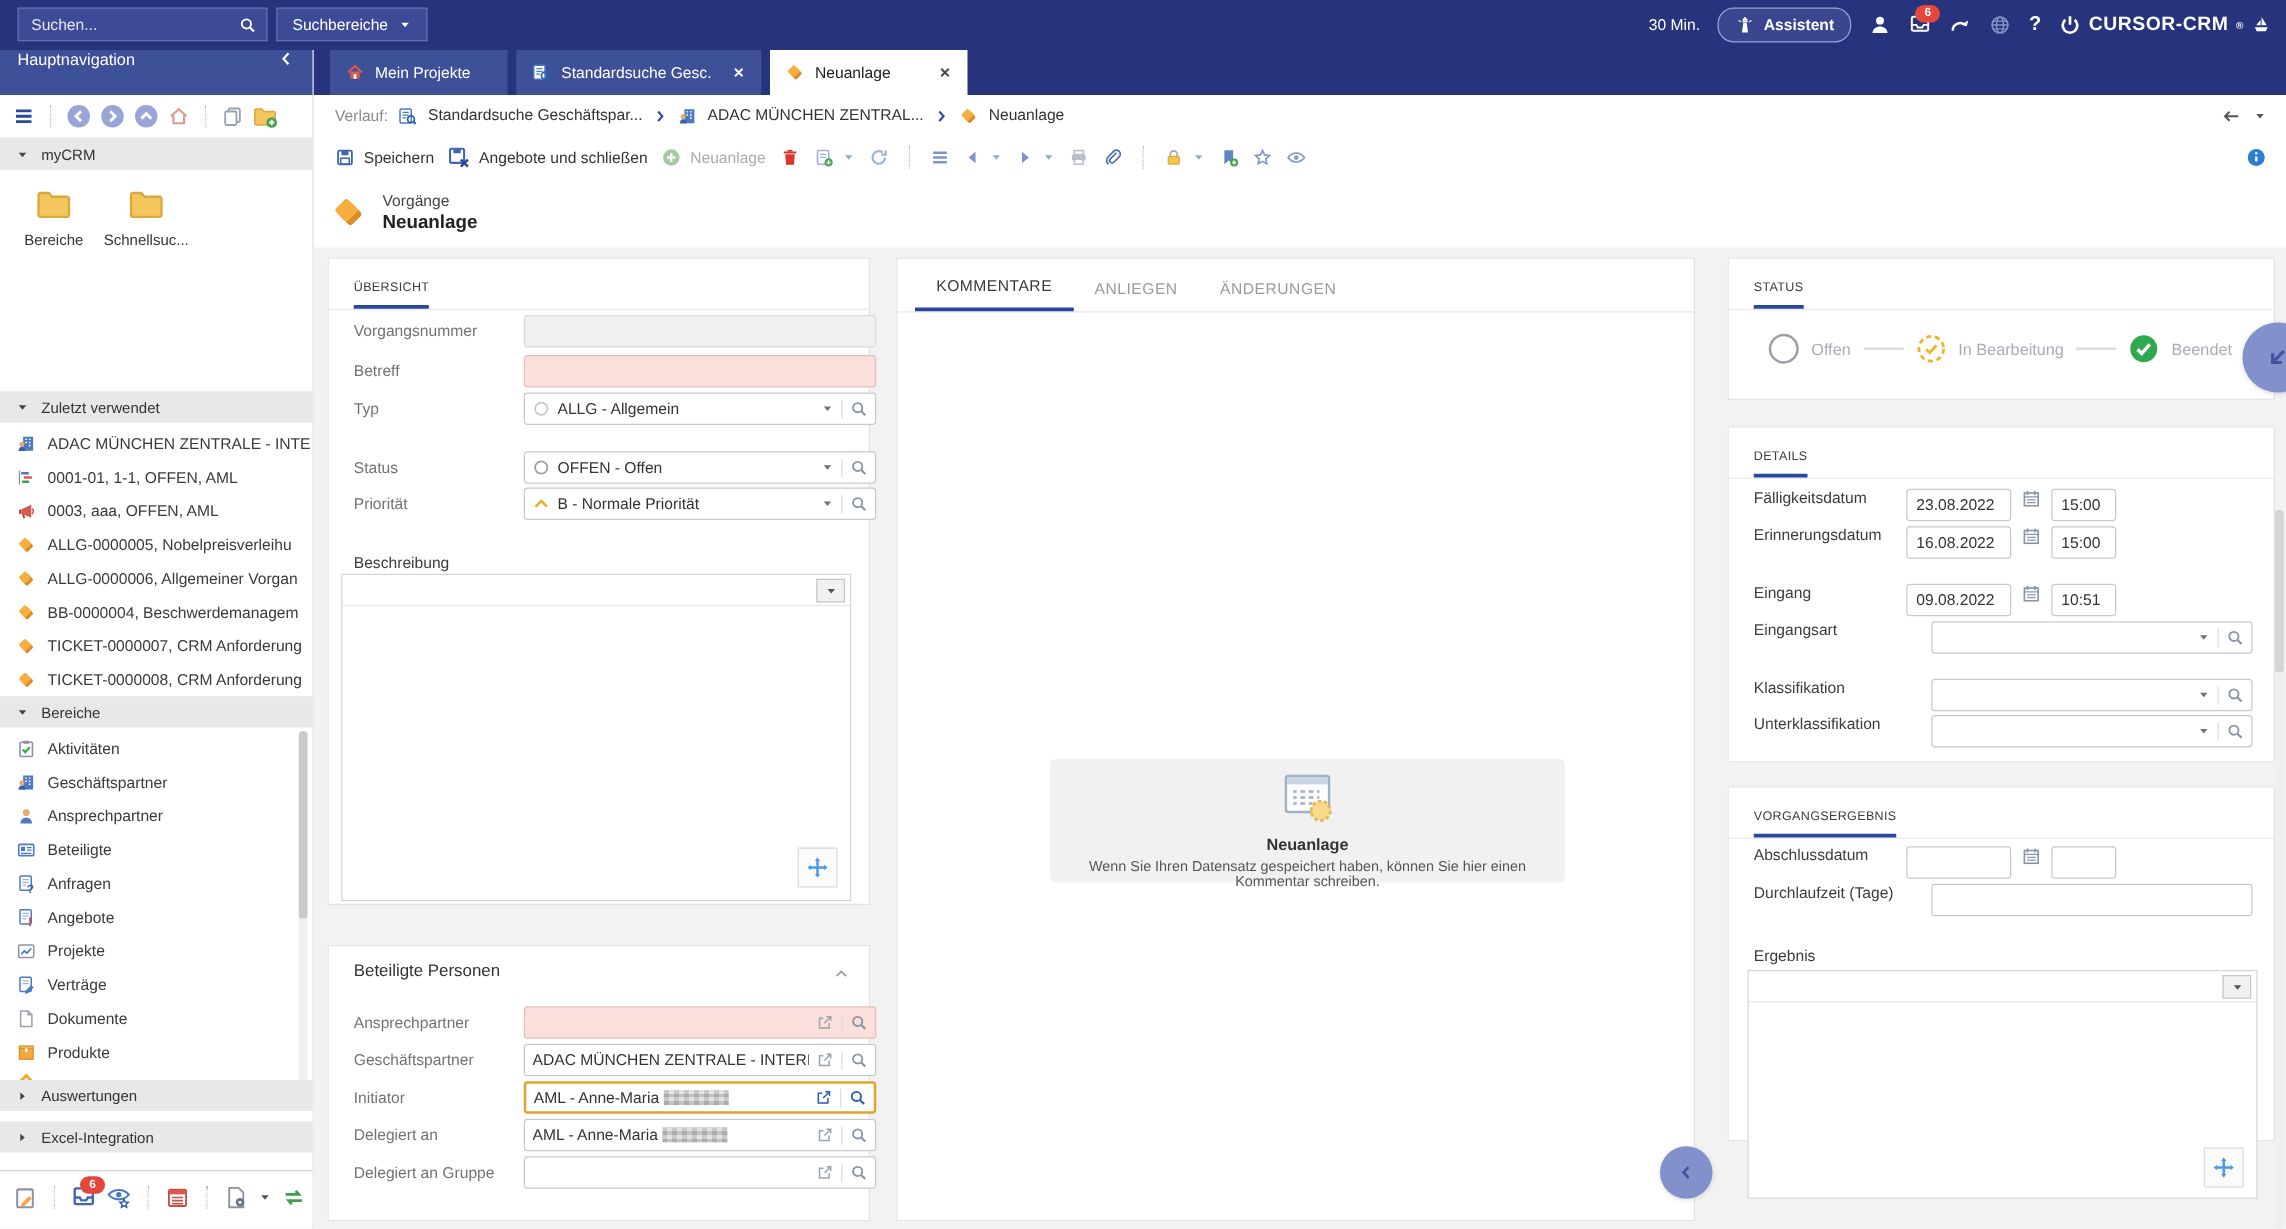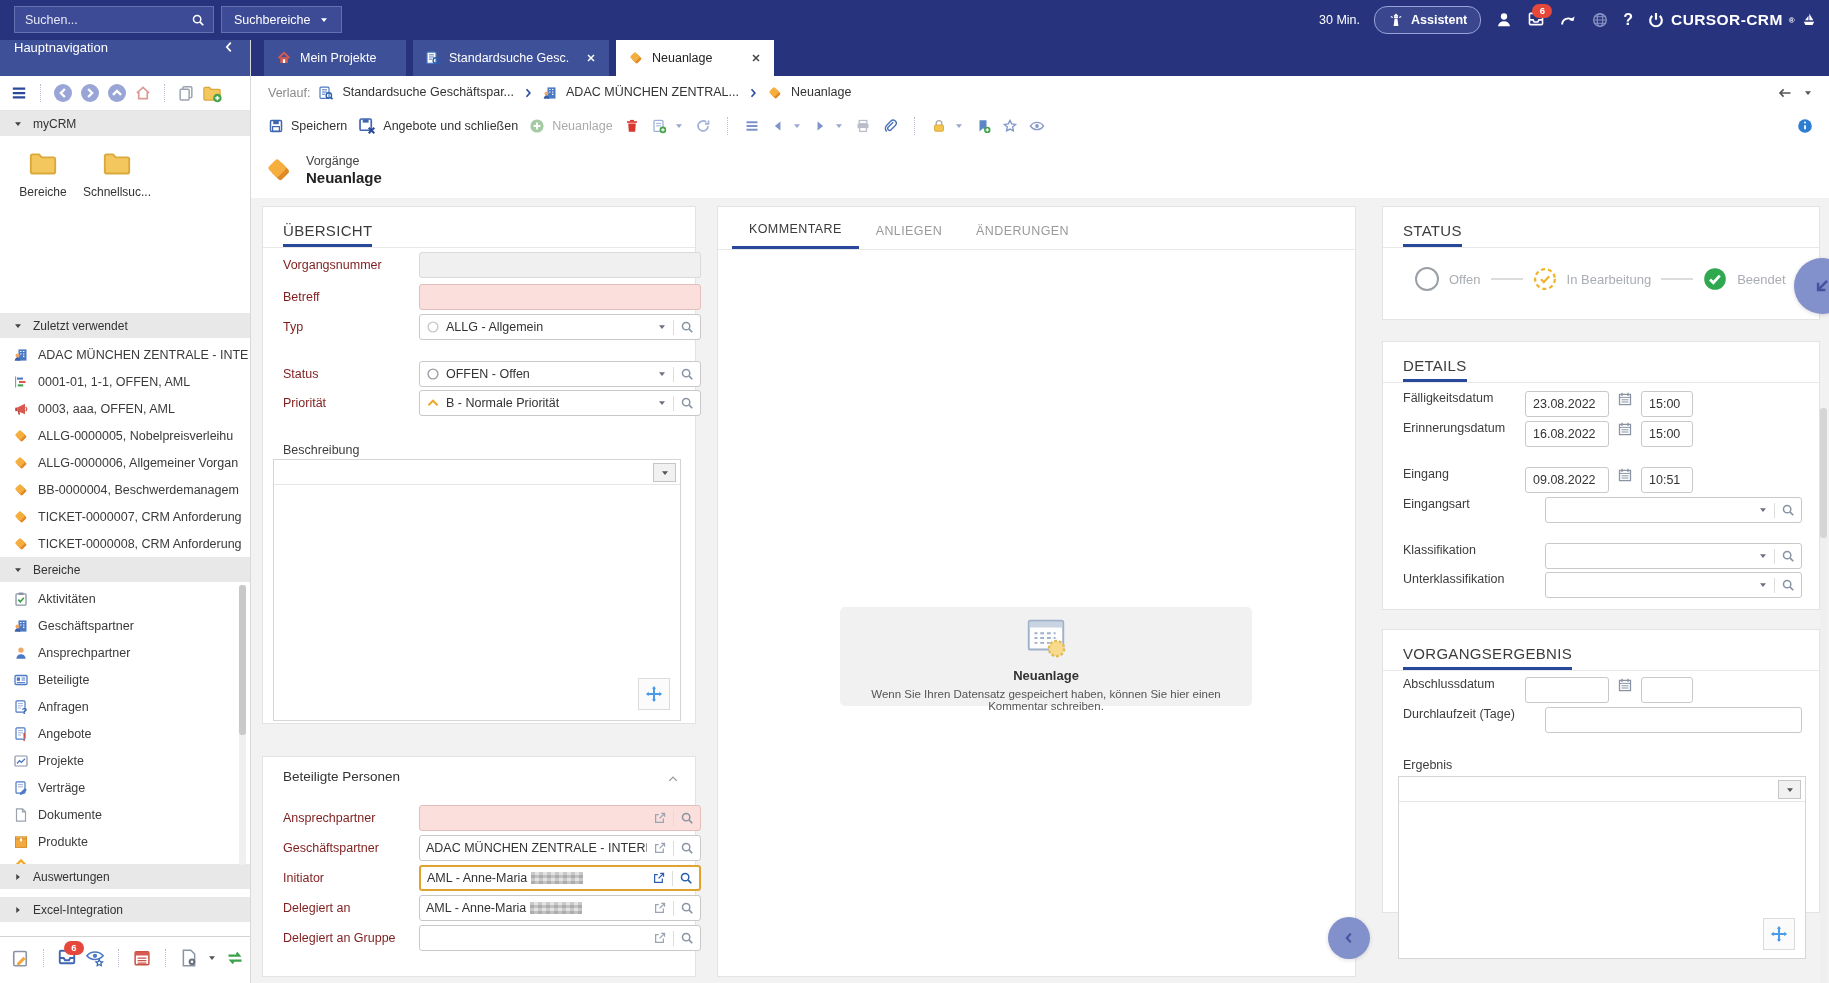--- a/index.html
+++ b/index.html
@@ -59,24 +59,24 @@
   .tbtn{display:flex;align-items:center;gap:7px;color:#333;cursor:pointer;white-space:nowrap}
   .tbtn.dis{color:#ABABAB;cursor:default}
   .pagehead{height:56px;display:flex;align-items:center;gap:12px;padding:0 13px;background:#fff}
   .ph-txt .cat{font-size:12.5px;color:#444;line-height:15px}
   .ph-txt .ttl{font-size:15px;font-weight:bold;color:#222;line-height:18px}
 
   .content{position:absolute;left:0;right:0;top:158px;bottom:0;background:#F2F2F2}
   .card{position:absolute;background:#fff;border:1px solid #E3E3E3;box-sizing:border-box}
   .phead{position:relative;margin-top:14px;height:26px;border-bottom:1px solid #E8E8E8}
   .phead span{position:absolute;left:20px;top:0;height:23px;line-height:20px;border-bottom:3px solid #27489B;
-              font-size:15px;color:#3C3C3C;letter-spacing:.3px}
+              font-size:10px;color:#3C3C3C;letter-spacing:.3px}
 
   .frow{position:absolute;left:20px;right:16px;height:26px;display:flex;align-items:center}
-  .flabel{width:116px;color:#7f1d1d;flex:none}
+  .flabel{width:116px;color:#737373;flex:none}
   .fbox{position:absolute;left:136px;width:282px;height:26px;border:1px solid #C9C9C9;border-radius:3px;background:#fff;
         box-sizing:border-box;display:flex;align-items:center;padding:0 6px;gap:6px;color:#333}
   .fbox.dis{background:#F0F0F0;border-color:#DADADA}
   .fbox.req{background:#FBDFDC;border-color:#E4BEBA}
   .fbox.focus{border:2px solid #DFA32E}
   .fbox .grow{flex:1;white-space:nowrap;overflow:hidden}
   .fsep{width:1px;height:15px;background:#DDD;flex:none}
   .redact{display:inline-block;width:52px;height:12px;vertical-align:-2px;margin-left:4px;
           background:repeating-linear-gradient(90deg,#D4D4D4 0 4px,#EFEFEF 4px 8px),repeating-linear-gradient(0deg,#CFCFCF 0 3px,#F2F2F2 3px 6px);
           background-blend-mode:multiply}

